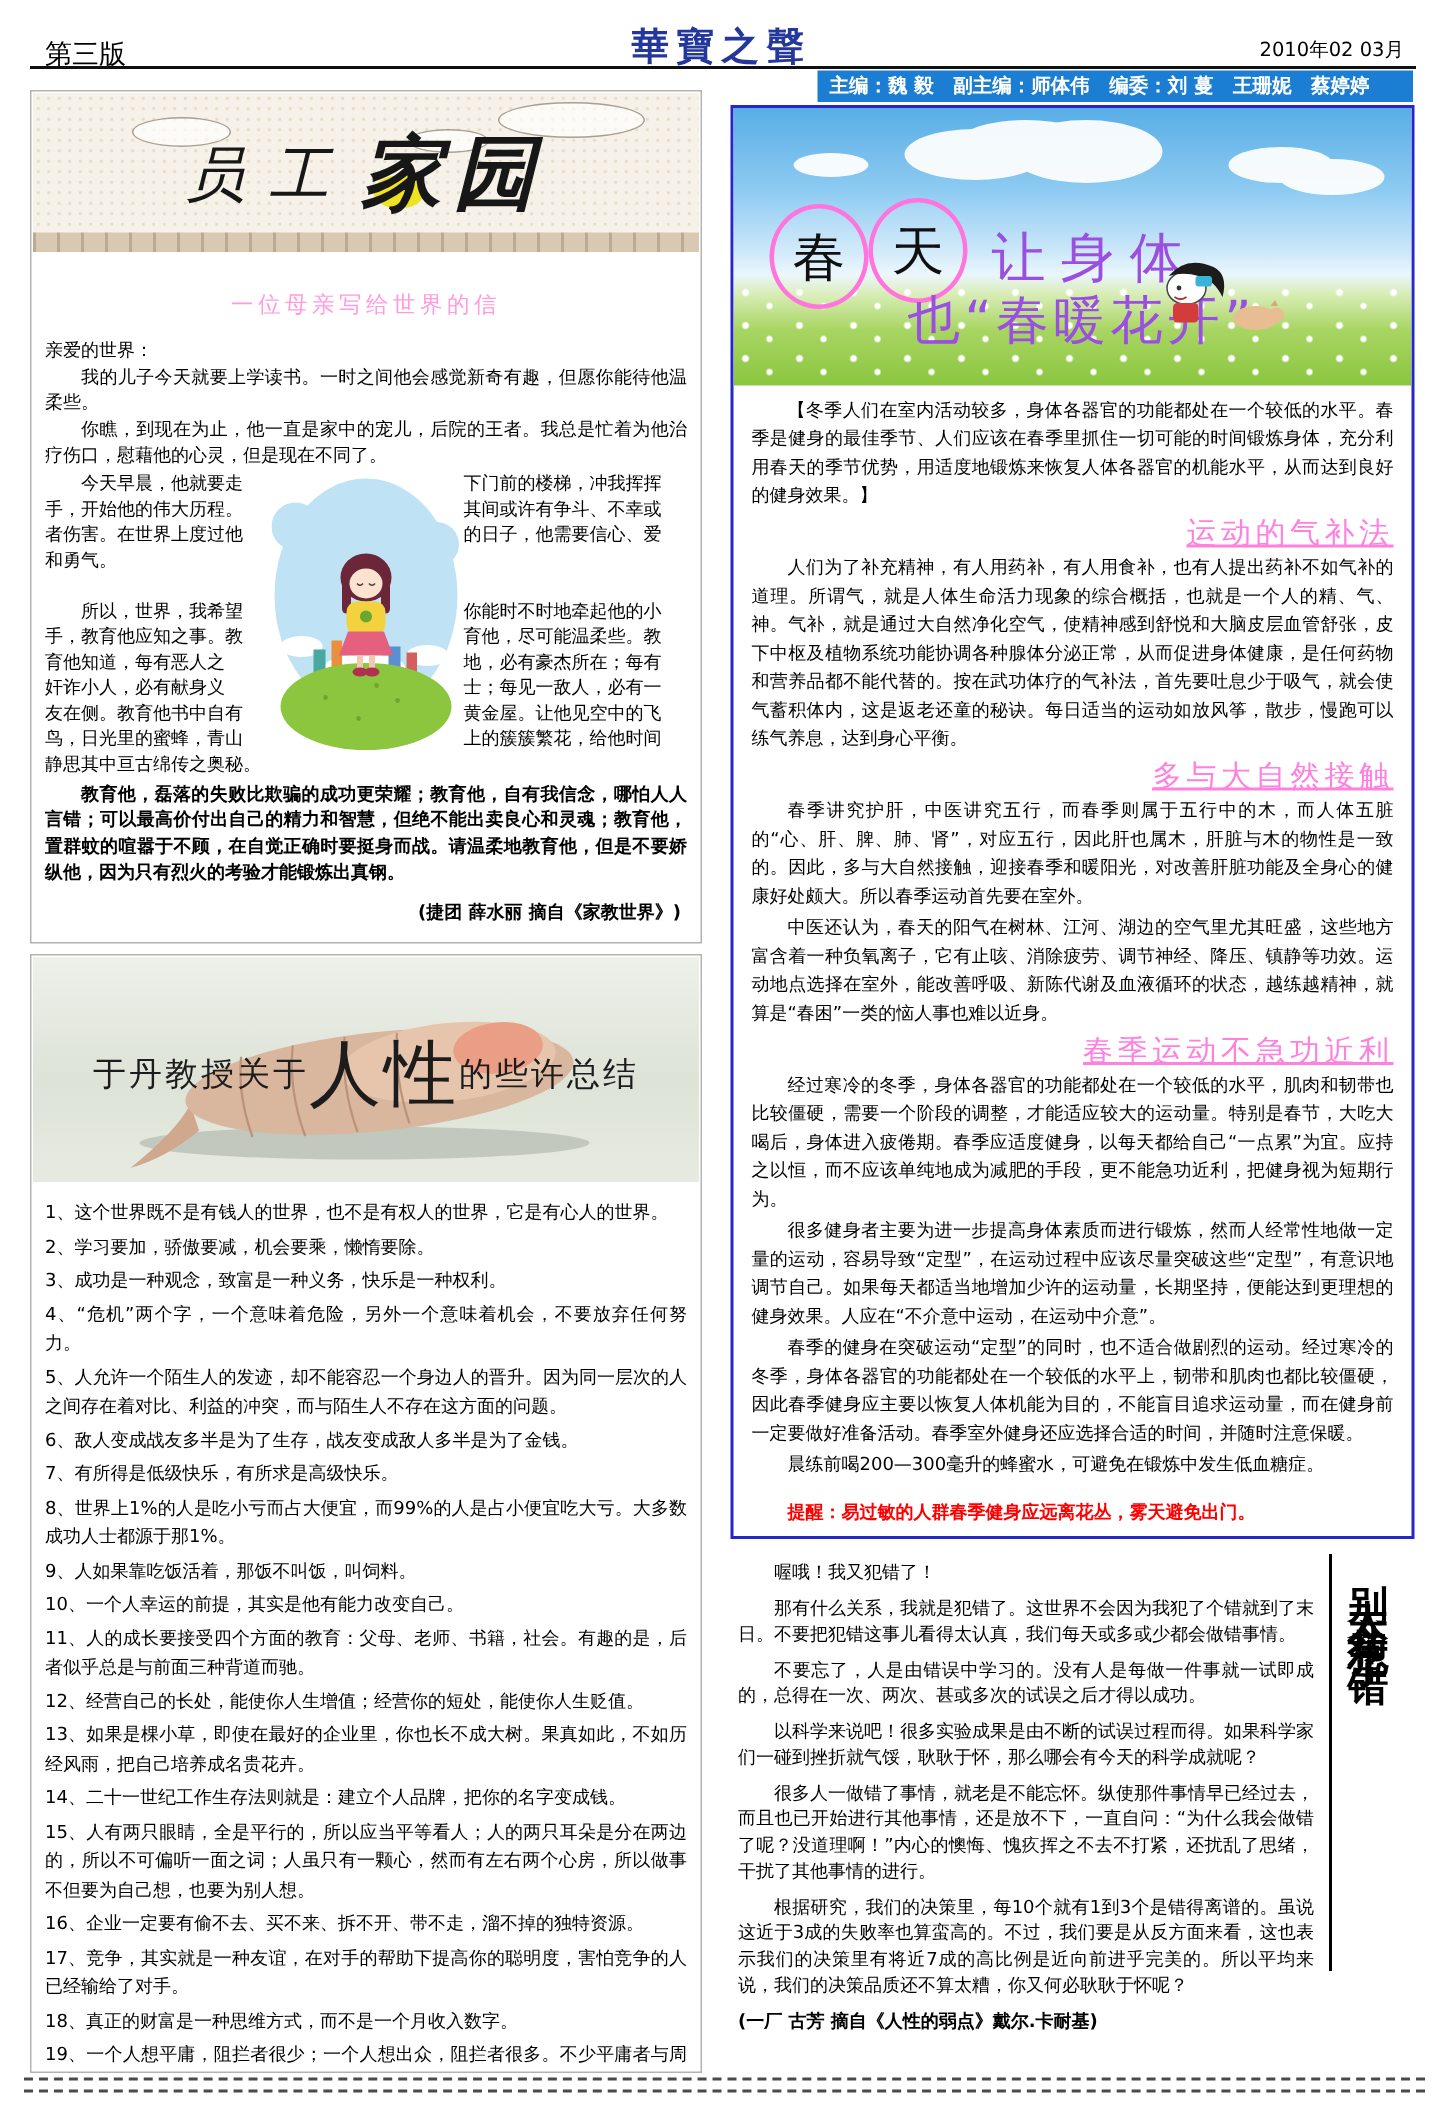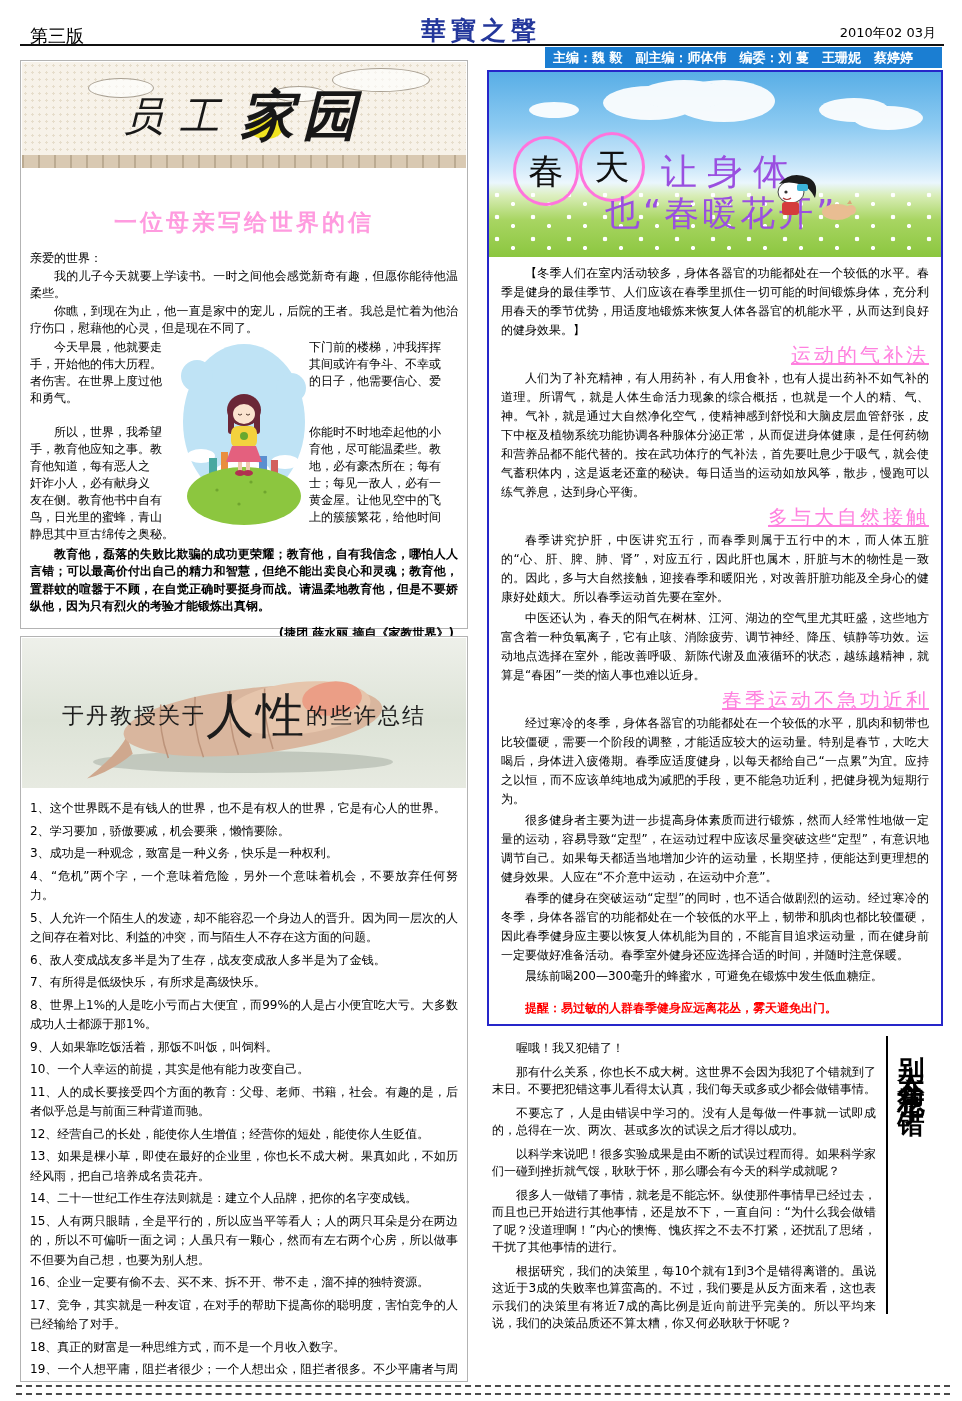--- a/index.html
+++ b/index.html
@@ -25,21 +25,21 @@
   .cloud.c2{right:36px;top:6px;width:96px;height:22px;}
   .cloud.c3{right:140px;top:24px;width:52px;height:14px;}
   .eh-title{position:absolute;left:0;right:0;top:18px;text-align:center;color:#171717;}
   .eh-w1{font-size:40px;font-weight:400;letter-spacing:16px;vertical-align:middle;}
   .eh-w2{font-size:54px;font-weight:800;letter-spacing:8px;position:relative;z-index:0;vertical-align:middle;}
   .eh-w2::before{content:"";position:absolute;left:8px;bottom:8px;width:34px;height:22px;background:#efe31f;
                  border-radius:50%;z-index:-1;}
   .eh-strip{position:absolute;left:0;right:0;bottom:0;height:13px;background:#d9c9b2;
             background-image:repeating-linear-gradient(90deg,rgba(110,92,62,.28) 0 2px,transparent 2px 16px);}
   
-  .pink-title{margin:39px 0 12px;text-align:center;font-size:23px;font-weight:bold;color:#ff9bdf;letter-spacing:3px;}
+  .pink-title{margin:26px 0 12px;text-align:center;font-size:15px;font-weight:normal;color:#ff9bdf;letter-spacing:3px;}
   .letter-body{padding:0 9px;font-size:12px;line-height:17.5px;}
   .letter-body p{margin:0;}
   .p-indent{text-indent:2em;text-align:justify;}
   .wrap-row{display:flex;justify-content:space-between;margin:2px 0 2px;}
   .wrap-col{flex:0 0 auto;width:149px;font-size:12px;line-height:17px;font-family:Liberation Mono, monospace;}
   .wrap-line{min-height:17px;white-space:nowrap;}
   .figure{flex:0 0 auto;width:128px;display:flex;justify-content:center;align-items:flex-start;}
   .p-final{font-weight:bold;text-indent:2em;text-align:justify;margin-top:2px !important;}
   .attr{font-weight:bold;font-size:12px;text-align:right;margin-top:9px !important;padding-right:4px;text-indent:0;}
   
@@ -262,25 +262,26 @@
           <p>晨练前喝200—300毫升的蜂蜜水，可避免在锻炼中发生低血糖症。</p>
         </div>
       <p class="reminder">提醒：易过敏的人群春季健身应远离花丛，雾天避免出门。</p>
 
     </div>
   </section>
 
   <div class="bottom-article">
     <div>
         <p>喔哦！我又犯错了！</p>
-        <p>那有什么关系，你也长不成大树。这世界不会因为我犯了个错就到了末日。不要把犯错这事儿看得太认真，我们每天或多或少都会做错事情。</p>
+        <p>那有什么关系，我就是犯错了。这世界不会因为我犯了个错就到了末日。不要把犯错这事儿看得太认真，我们每天或多或少都会做错事情。</p>
         <p>不要忘了，人是由错误中学习的。没有人是每做一件事就一试即成的，总得在一次、两次、甚或多次的试误之后才得以成功。</p>
         <p>以科学来说吧！很多实验成果是由不断的试误过程而得。如果科学家们一碰到挫折就气馁，耿耿于怀，那么哪会有今天的科学成就呢？</p>
         <p>很多人一做错了事情，就老是不能忘怀。纵使那件事情早已经过去，而且也已开始进行其他事情，还是放不下，一直自问：“为什么我会做错了呢？没道理啊！”内心的懊悔、愧疚挥之不去不打紧，还扰乱了思绪，干扰了其他事情的进行。</p>
         <p>根据研究，我们的决策里，每10个就有1到3个是错得离谱的。虽说这近于3成的失败率也算蛮高的。不过，我们要是从反方面来看，这也表示我们的决策里有将近7成的高比例是近向前进乎完美的。所以平均来说，我们的决策品质还不算太糟，你又何必耿耿于怀呢？</p>
       </div>
+    <p class="attr-b">(一厂 古芳 摘自《人性的弱点》戴尔.卡耐基)</p>
   </div>
   <div class="vtitle">别太在意犯了错</div>
 
   <div class="dash d1"></div>
   <div class="dash d2"></div>
 
 </div>
 
 </body></html>

